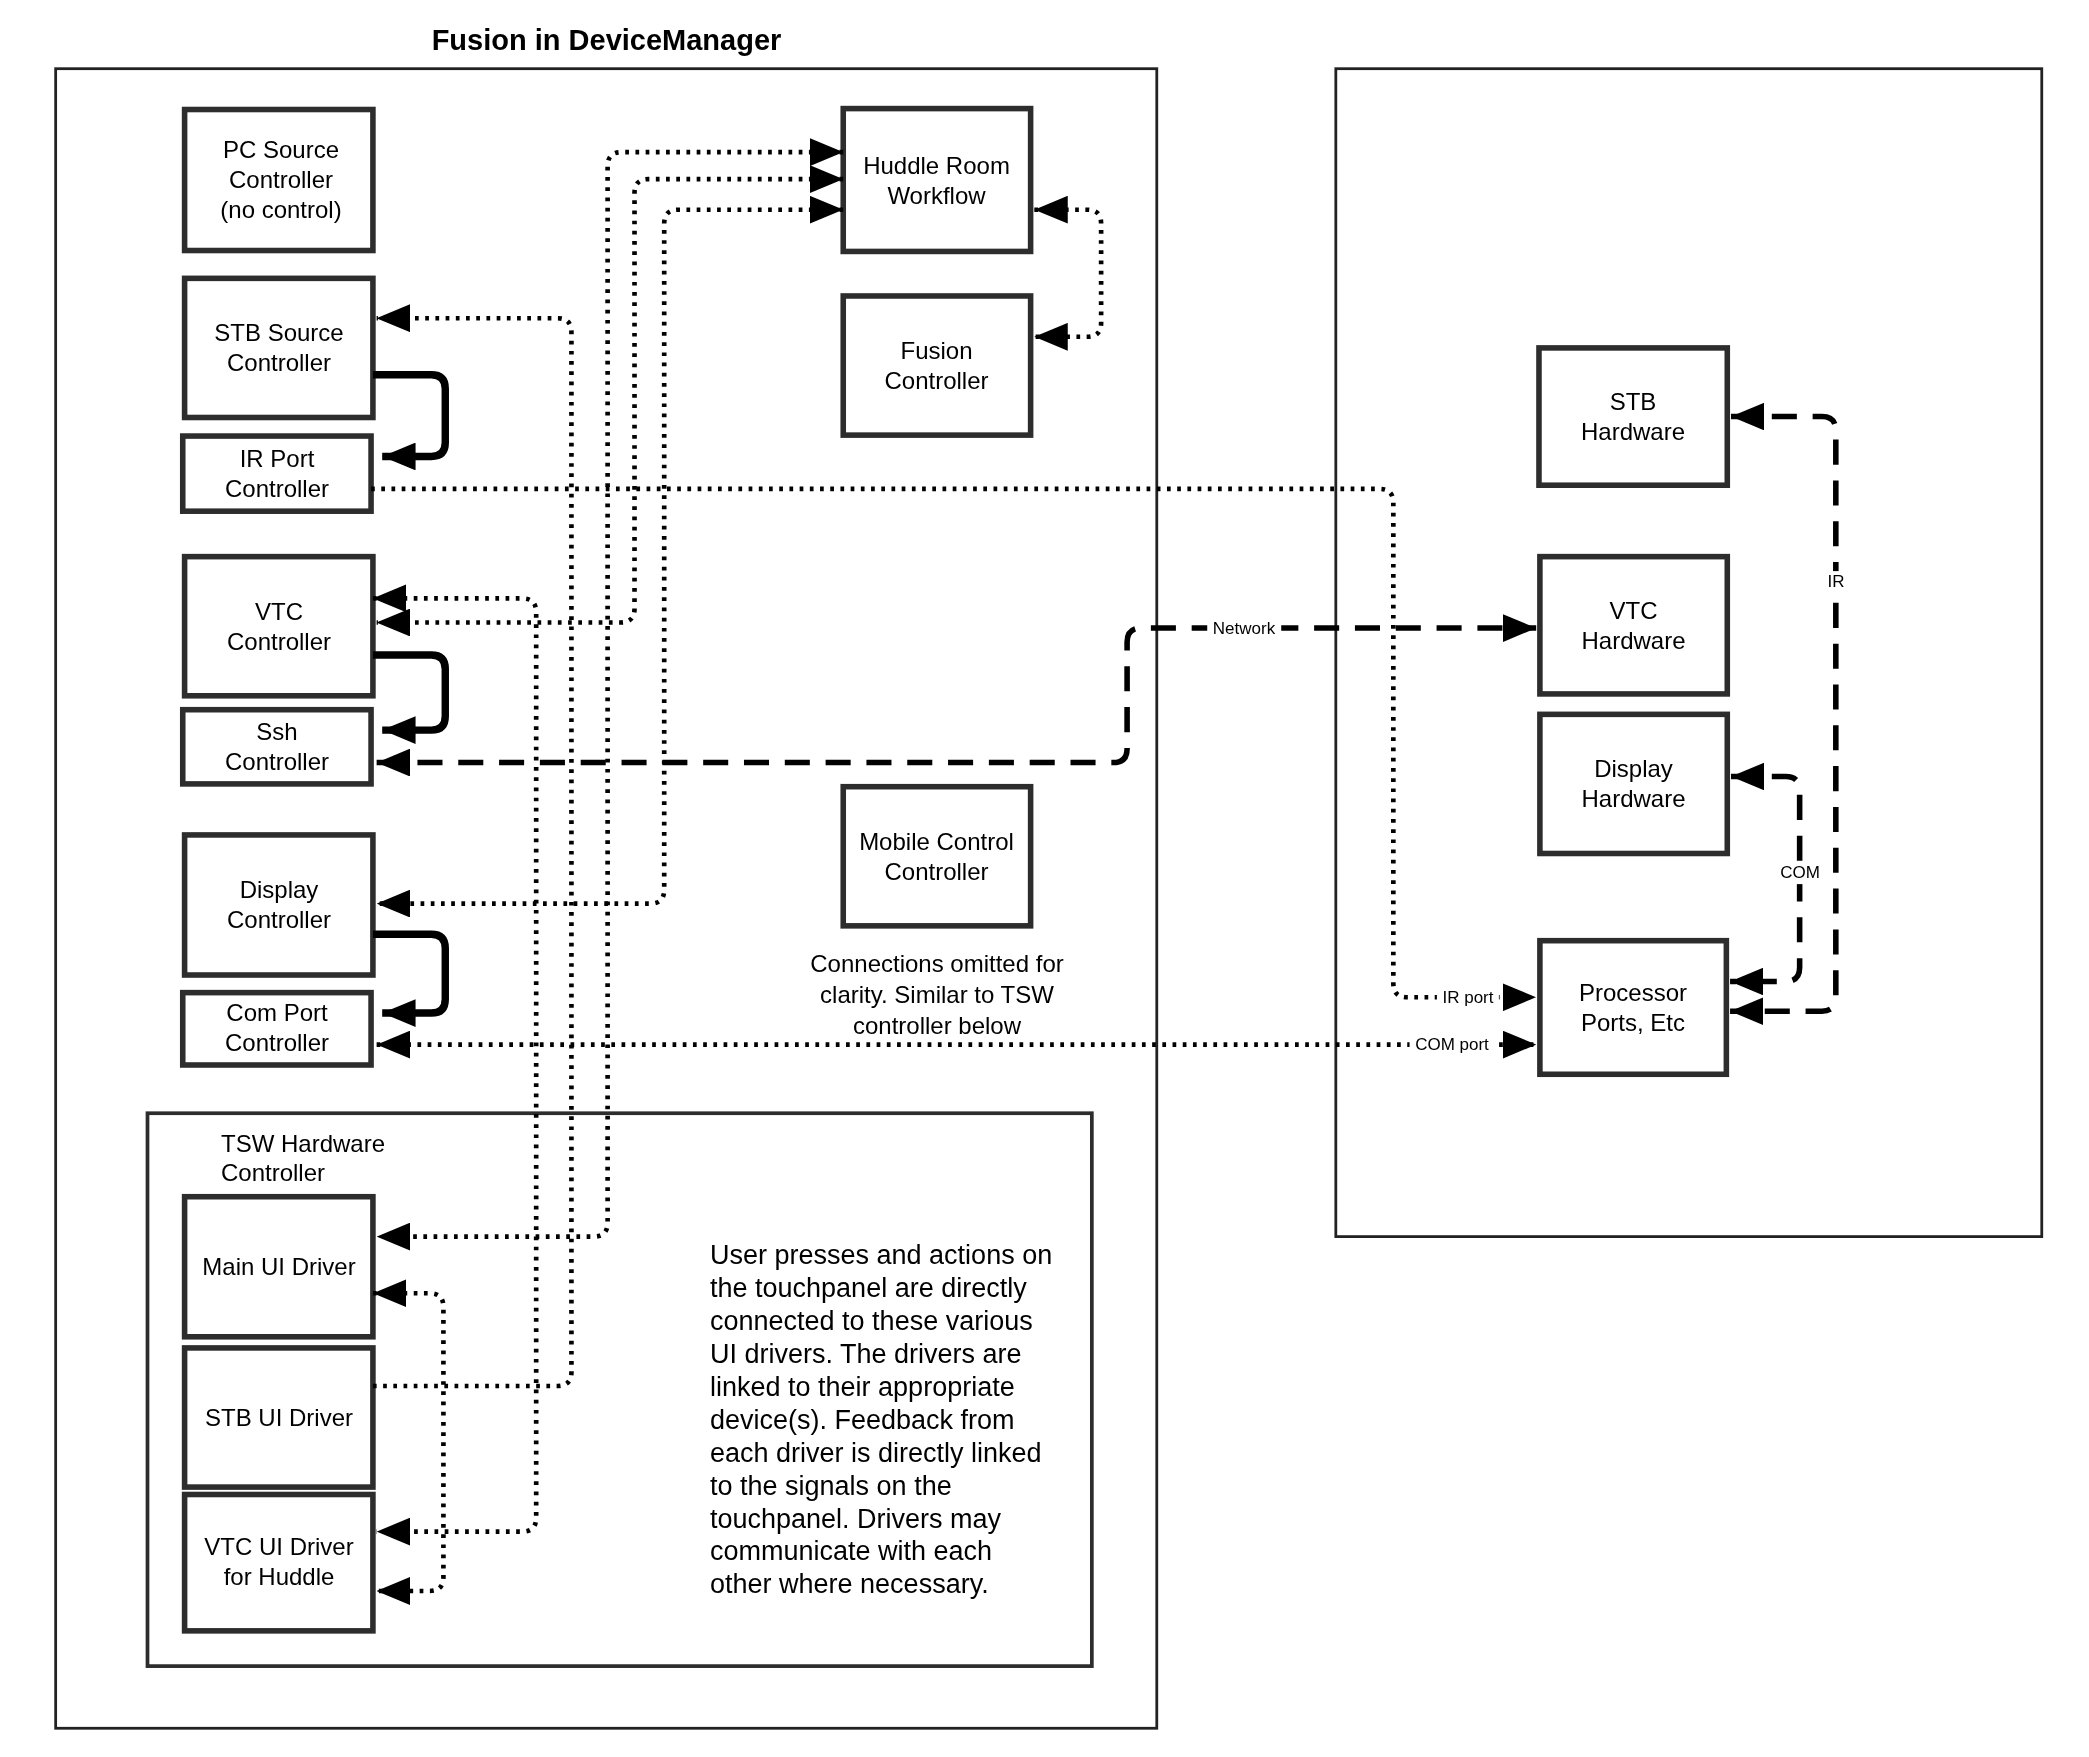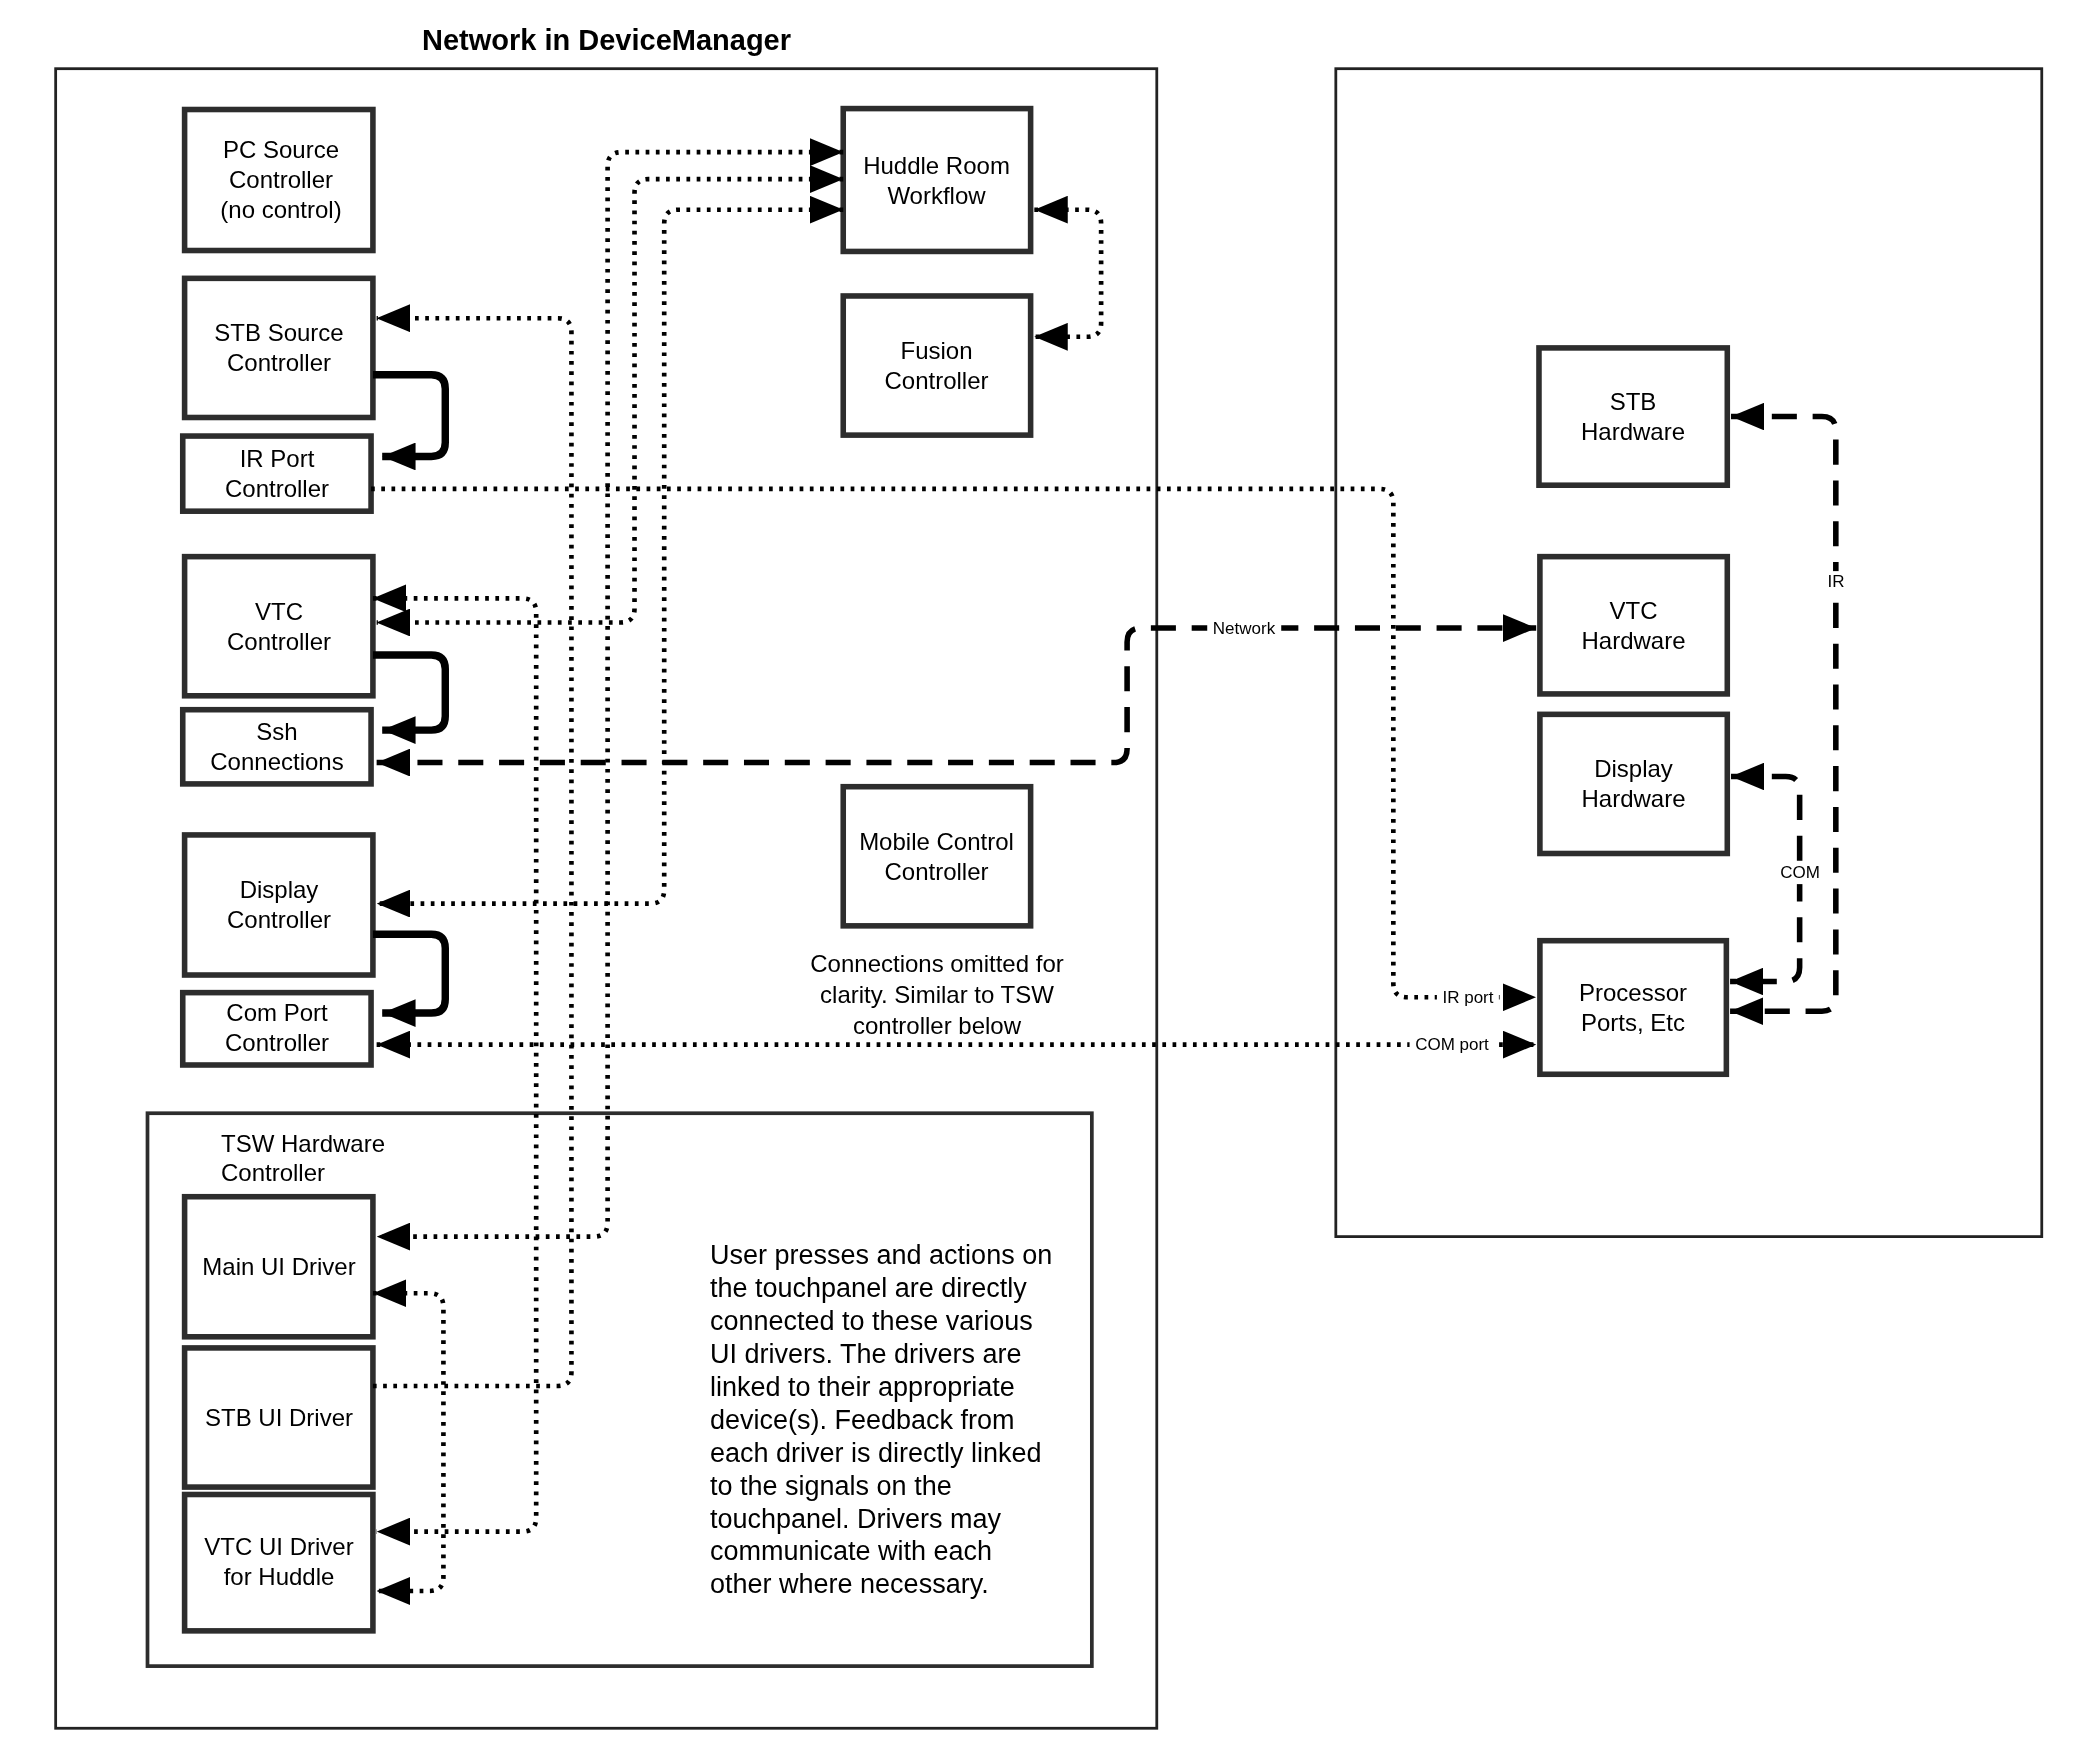--- a/index.html
+++ b/index.html
@@ -69,33 +69,33 @@
       <path d="M 1866 837 H 1925 Q 1940 837 1940 852 V 1043 Q 1940 1058 1925 1058 H 1865" marker-start="url(#arr)" marker-end="url(#arr)"></path>
     </g>
 
     <g fill="none" stroke="#000" stroke-width="8">
       <path d="M 402 404 H 465 Q 480 404 480 419 V 477 Q 480 492 465 492 H 412" marker-end="url(#arr)"></path>
       <path d="M 402 706 H 465 Q 480 706 480 721 V 772 Q 480 787 465 787 H 412" marker-end="url(#arr)"></path>
       <path d="M 402 1007 H 465 Q 480 1007 480 1022 V 1077 Q 480 1092 465 1092 H 412" marker-end="url(#arr)"></path>
     </g>
   </svg>
 
-  <div class="section-title" style="left:56px;top:24px;width:1101px;">Network in DeviceManager</div>
+  <div class="section-title" style="left:56px;top:24px;width:1101px;">Fusion in DeviceManager</div>
 
   <div class="node-label" style="left:187px;top:109px;width:188px;height:141px;">PC Source
 Controller
 (no control)</div>
   <div class="node-label" style="left:185px;top:278px;width:188px;height:139px;">STB Source
 Controller</div>
   <div class="node-label" style="left:183px;top:436px;width:188px;height:75px;">IR Port
 Controller</div>
   <div class="node-label" style="left:185px;top:557px;width:188px;height:139px;">VTC
 Controller</div>
   <div class="node-label" style="left:183px;top:710px;width:188px;height:74px;">Ssh
-Connections</div>
+Controller</div>
   <div class="node-label" style="left:185px;top:835px;width:188px;height:140px;">Display
 Controller</div>
   <div class="node-label" style="left:183px;top:992px;width:188px;height:72px;">Com Port
 Controller</div>
   <div class="corner-label" style="left:185px;top:1130px;width:334px;margin-left:36px;">TSW Hardware
 Controller</div>
   <div class="node-label" style="left:185px;top:1197px;width:188px;height:140px;">Main UI Driver</div>
   <div class="node-label" style="left:185px;top:1494px;width:188px;height:136px;">VTC UI Driver
 for Huddle</div>
   <div class="node-label" style="left:185px;top:1348px;width:188px;height:139px;">STB UI Driver</div>

